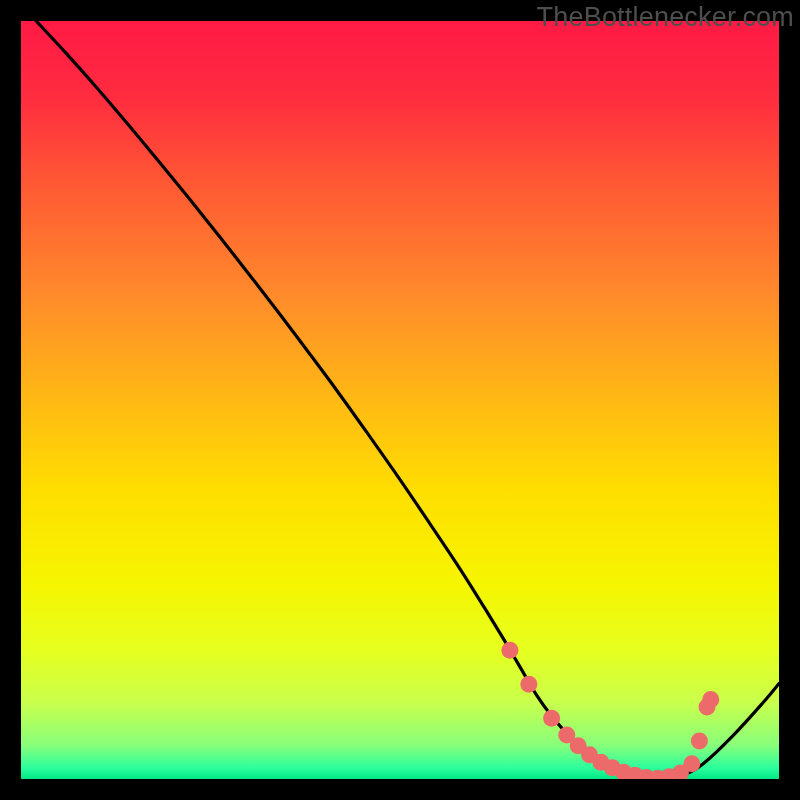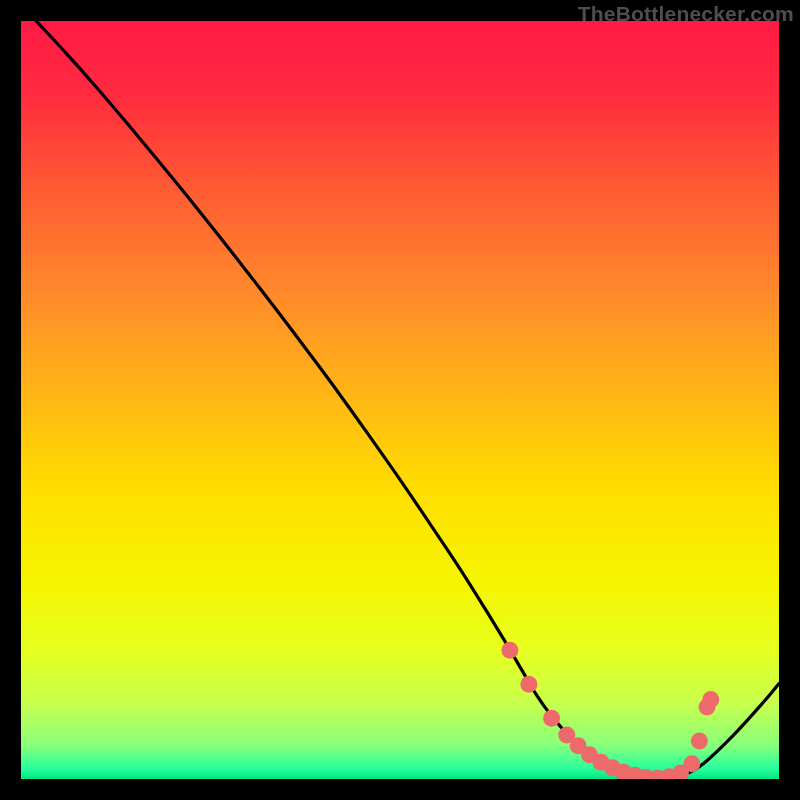--- a/index.html
+++ b/index.html
@@ -24,22 +24,22 @@
     left: 0;
     top: 0;
     width: 758px;
     height: 758px;
   }
   .watermark {
     position: absolute;
     top: 2px;
     right: 6px;
     color: #4e4e4e;
-    font-size: 21px;
-    font-weight: 700;
+    font-size: 27px;
+    font-weight: 400;
     letter-spacing: 0.2px;
     user-select: none;
   }
 </style>
 </head>
 <body>
 
 <div class="frame">
   <svg class="plot" viewBox="0 0 758 758" preserveAspectRatio="none">
     <defs>

